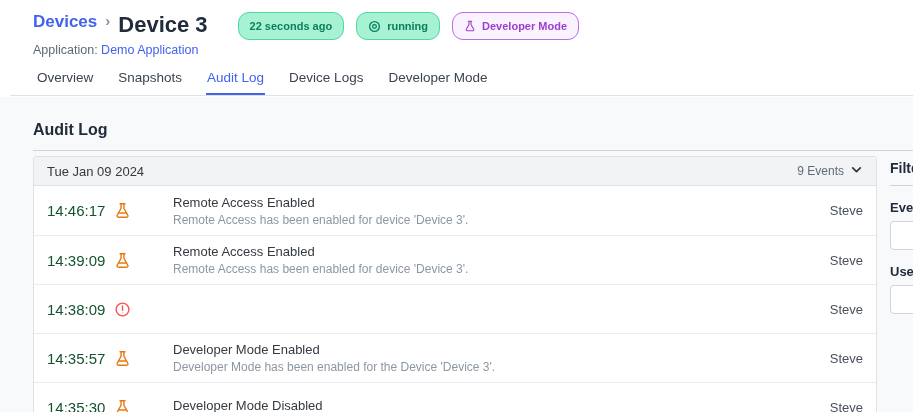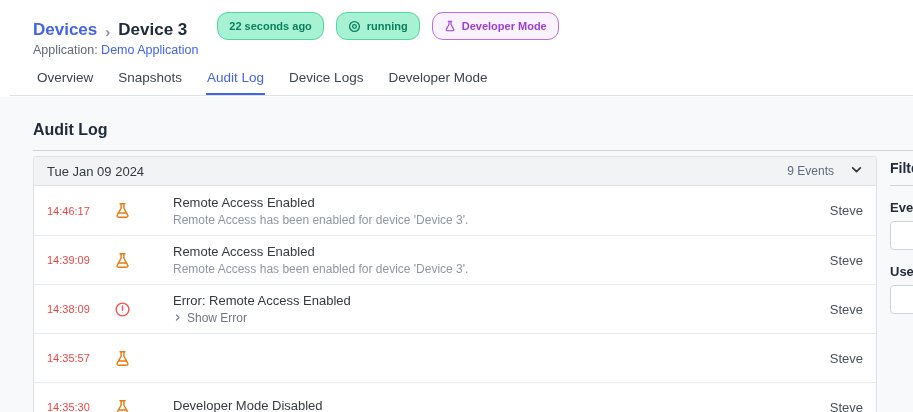--- a/index.html
+++ b/index.html
@@ -6,24 +6,24 @@
   html,body { width:913px; height:412px; }
   body {
     font-family:"Liberation Sans","DejaVu Sans",sans-serif;
     background:#ffffff; overflow:hidden; position:relative;
     color:#343a40;
   }
   .page { position:relative; width:913px; height:412px; overflow:hidden; }
 
   
   .header { position:absolute; left:33px; top:12px; }
-  .breadcrumb-row { display:flex; align-items:flex-end; }
+  .breadcrumb-row { display:flex; align-items:flex-start; }
   .crumb-parent { color:#4263eb; font-size:17px; font-weight:700; text-decoration:none; cursor:pointer; }
   .crumb-sep { color:#8a93a0; font-size:15px; font-weight:600; margin:0 8px; }
-  .crumb-current { color:#212b3c; font-size:17px; font-weight:700; }
+  .crumb-current { color:#212b3c; font-size:22px; font-weight:700; }
   .badges { display:flex; align-items:center; gap:12px; margin-left:30px; }
   .badge {
     display:inline-flex; align-items:center; gap:6px;
     height:28px; padding:0 11px; border-radius:11px;
     font-size:11px; font-weight:600; white-space:nowrap;
   }
   .badge.green { background:#a6f2d3; border:1px solid #4fd6a5; color:#0b7f5e; }
   .badge.purple { background:#faf2fe; border:1px solid #b76fe3; color:#9c3fd1; }
   .badge svg { display:block; }
   .app-line { margin-top:3px; font-size:12.5px; color:#5f6a76; }
@@ -50,30 +50,30 @@
   .card {
     position:absolute; left:33px; top:59px; width:844px;
     background:#ffffff; border:1px solid #dee2e6; border-radius:3px;
   }
   .card-header {
     display:flex; align-items:center; justify-content:space-between;
     height:29px; padding:0 13px; background:#f1f3f5;
     border-bottom:1px solid #dee2e6; border-radius:3px 3px 0 0;text-align:right;
   }
   .date-label { font-size:13px; color:#343a40; }
-  .header-right { display:flex; align-items:center; gap:16px; }
+  .header-right { display:flex; align-items:center; gap:6px; }
   .events-count { font-size:12px; color:#5f6b7c; }
   .chev-btn { display:flex; align-items:center; cursor:pointer; background:none; border:none; padding:0; }
 
   .row {
     display:grid; grid-template-columns:67px 28px 1fr auto;
     align-items:center; height:49px; padding:0 13px;
   }
   .row + .row { border-top:1px solid #e9ecef; }
-  .cell-time { font-size:11px; color:#ef4444; }
+  .cell-time { font-size:15px; color:#14532d; }
   .cell-icon { display:flex; align-items:center; }
   .cell-main { padding-right:10px;margin-left:31px; }
   .row-title { font-size:13px; font-weight:500; color:#343a40; }
   .row-desc { font-size:12px; color:#8d97a3; margin-top:3px; }
   .show-error { display:flex; align-items:center; gap:5px; margin-top:3px; font-size:12px; color:#6c7682; cursor:pointer; }
   .cell-user { font-size:13px; color:#49505a; text-align:right; }
 
   
   .filter { position:absolute; left:890px; top:63px; width:200px; }
   .filter-title { font-size:14px; font-weight:700; color:#212b3c; }
@@ -182,41 +182,34 @@
 
       <div class="row">
         <div class="cell-time">14:38:09</div>
         <div class="cell-icon">
           <svg width="17" height="17" viewBox="0 0 24 24" fill="none" stroke="#fa5252" stroke-width="2">
               <circle cx="12" cy="12" r="9"></circle>
               <path d="M12 7v6" stroke-linecap="round"></path>
               <circle cx="12" cy="16.6" r="0.6" fill="#fa5252" stroke="none"></circle>
             </svg>
         </div>
-        <div class="cell-main">
-          <div class="row-title">Error: Remote Access Enabled</div>
-          <div class="show-error">
-            <span>
-              <svg width="9" height="9" viewBox="0 0 24 24" fill="none" stroke="#6c7682" stroke-width="3" stroke-linecap="round" stroke-linejoin="round">
-                  <path d="M9 5l7 7-7 7"></path>
-                </svg>
-            </span>
-            <span>Show Error</span>
-          </div>
-        </div>
         <div class="cell-user">Steve</div>
       </div>
 
       <div class="row">
         <div class="cell-time">14:35:57</div>
         <div class="cell-icon">
           <svg width="17" height="17" viewBox="0 0 24 24" fill="none" stroke="#e8790f" stroke-width="2" stroke-linecap="round" stroke-linejoin="round">
               <path d="M8.5 2.5h7M10 2.5v6.3L4.6 18.4A2 2 0 0 0 6.3 21.5h11.4a2 2 0 0 0 1.7-3.1L14 8.8V2.5"></path>
               <path d="M6.6 15.5h10.8"></path>
             </svg>
+        </div>
+        <div class="cell-main">
+          <div class="row-title">Developer Mode Enabled</div>
+          <div class="row-desc">Developer Mode has been enabled for the Device 'Device 3'.</div>
         </div>
         <div class="cell-user">Steve</div>
       </div>
 
       <div class="row">
         <div class="cell-time">14:35:30</div>
         <div class="cell-icon">
           <svg width="17" height="17" viewBox="0 0 24 24" fill="none" stroke="#e8790f" stroke-width="2" stroke-linecap="round" stroke-linejoin="round">
               <path d="M8.5 2.5h7M10 2.5v6.3L4.6 18.4A2 2 0 0 0 6.3 21.5h11.4a2 2 0 0 0 1.7-3.1L14 8.8V2.5"></path>
               <path d="M6.6 15.5h10.8"></path>

